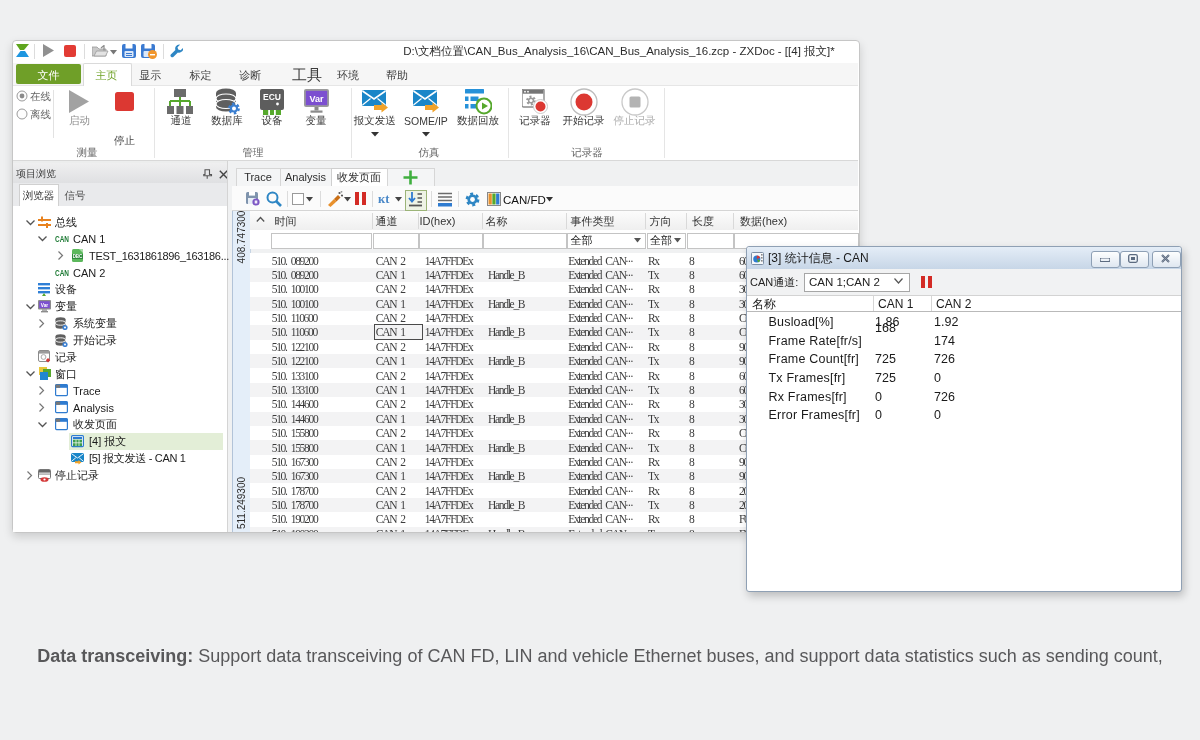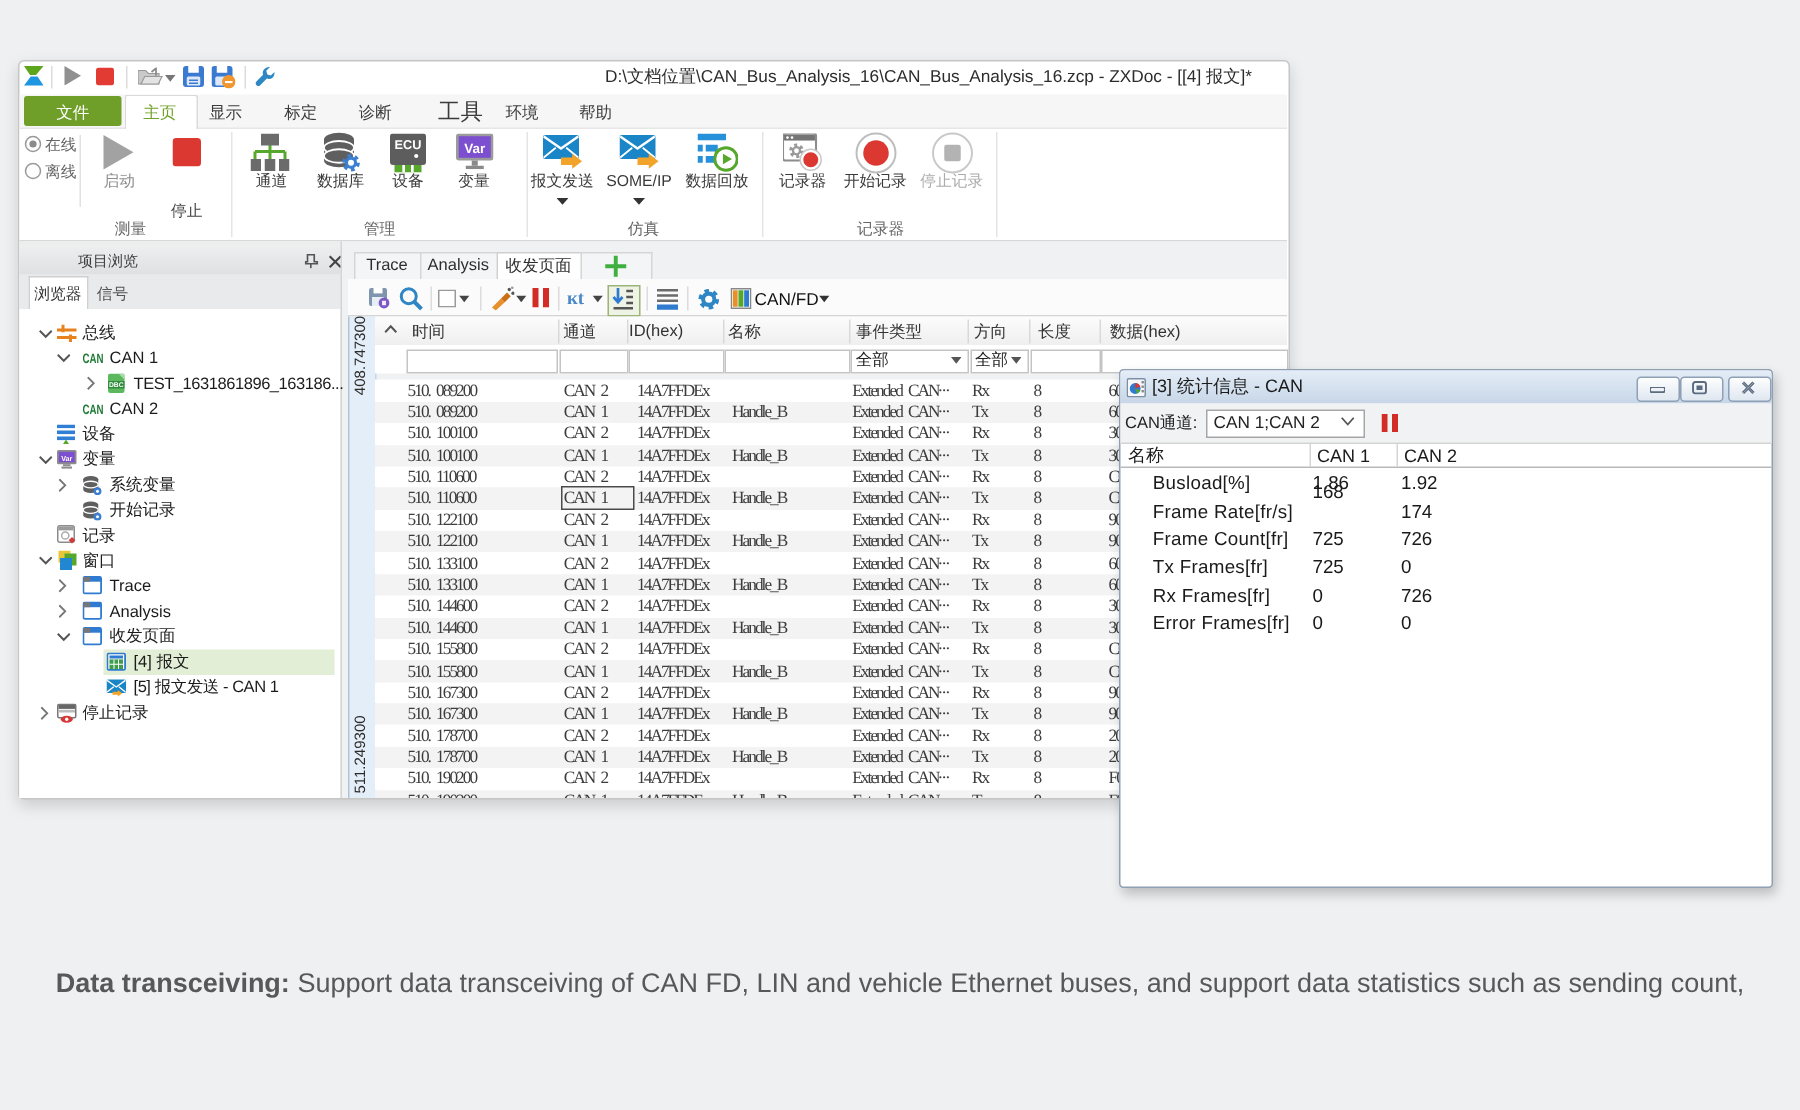--- a/index.html
+++ b/index.html
@@ -171,21 +171,21 @@
 <svg class="a" style="left:621px;top:88px" width="28" height="28" viewBox="0 0 28 28">
       <circle cx="14" cy="14" r="13" fill="#fff" stroke="#c9c9c9" stroke-width="1.3"></circle>
       <rect x="8.5" y="8.5" width="11" height="11" rx="1.5" fill="#b3b3b3"></rect>
     </svg>
 <div class="a" style="left:634.5px;top:121px;transform:translate(-50%,-50%);font-size:10.5px;color:#ababab;white-space:pre;">停止记录</div>
 <div class="a" style="left:587px;top:152.5px;transform:translate(-50%,-50%);font-size:10.5px;color:#666;white-space:pre;">记录器</div>
 <div class="a" style="left:664px;top:88px;width:1px;height:70px;background:#e5e5e5;"></div>
 <div class="a" style="left:13px;top:161px;width:845px;height:371px;background:#f0f1f2;"></div>
 <div class="a" style="left:13px;top:161px;width:214px;height:371px;background:#eceded;"></div>
 <div class="a" style="left:13px;top:163px;width:214px;height:20px;background:linear-gradient(#efeff0,#dfe0e2);"></div>
-<div class="a" style="left:16px;top:173.5px;transform:translateY(-50%);font-size:10px;color:#3d3d3d;white-space:pre;margin-left:36px;">项目浏览</div>
+<div class="a" style="left:16px;top:173.5px;transform:translateY(-50%);font-size:10px;color:#3d3d3d;white-space:pre;">项目浏览</div>
 <svg class="a" style="left:203px;top:169px" width="10" height="10" viewBox="0 0 10 10">
       <path d="M2,0.8 L6.5,0.8 L6.5,5.5 L8.5,5.5 L8.5,6.8 L0.8,6.8 L0.8,5.5 L2,5.5 Z M4.2,6.8 L4.2,9.8" stroke="#555" stroke-width="1.1" fill="none"></path>
     </svg>
 <svg class="a" style="left:219px;top:169.5px" width="9" height="9" viewBox="0 0 9 9">
       <path d="M0.8,0.8 L8.2,8.2 M8.2,0.8 L0.8,8.2" stroke="#444" stroke-width="1.4"></path>
     </svg>
 <div class="a" style="left:13px;top:183px;width:214px;height:23px;background:#e9eaec;"></div>
 <div class="a" style="left:19px;top:184px;width:38px;height:22px;background:#fff;border:1px solid #d0d0d0;border-bottom:none;"></div>
 <div class="a" style="left:38.5px;top:195.5px;transform:translate(-50%,-50%);font-size:10.5px;color:#333;white-space:pre;">浏览器</div>
 <div class="a" style="left:75px;top:195.5px;transform:translate(-50%,-50%);font-size:10.5px;color:#555;white-space:pre;">信号</div>

